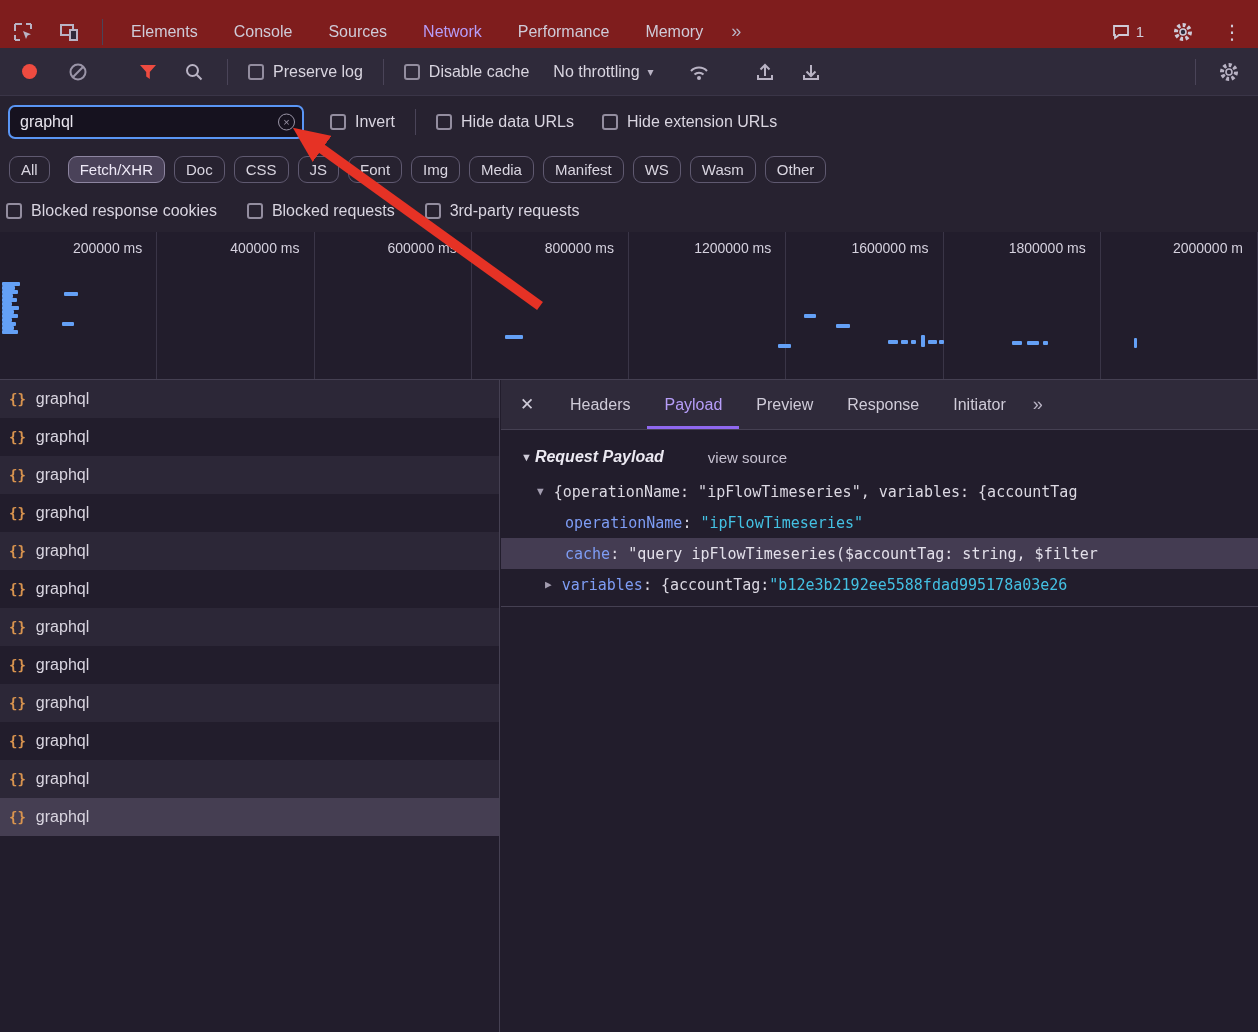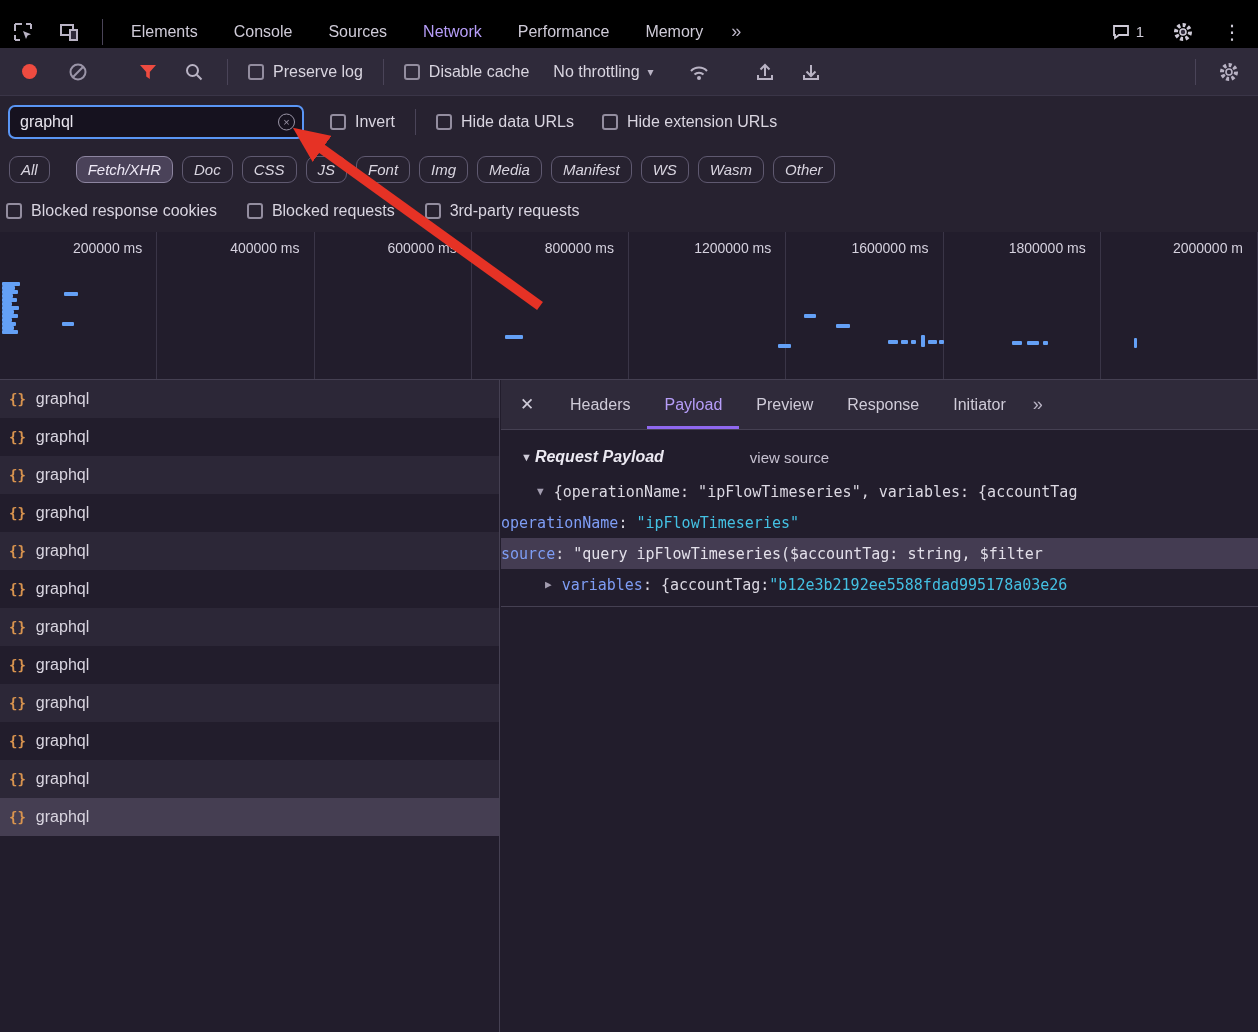--- a/index.html
+++ b/index.html
@@ -6,21 +6,21 @@
   html,body { width:1258px; height:1032px; }
   body {
     position:relative; overflow:hidden;
     background:#221d2c; color:#d9d5e0;
     font-family:"Liberation Sans", sans-serif;
   }
   .bar { position:absolute; left:0; right:0; display:flex; align-items:center; }
   .vdiv { width:1px; height:26px; background:#4a4458; margin:0 10px; flex:0 0 auto; }
 
   
-  .topbar { top:0; height:64px; background:#000000; border-bottom:1px solid #19151f; z-index:2; }
+  .topbar { top:0; height:64px; background:#7f1d1d; border-bottom:1px solid #19151f; z-index:2; }
   .icon-btn { width:34px; height:34px; display:flex; align-items:center; justify-content:center; color:#b9b3c4; flex:0 0 auto; margin:0 6px; cursor:pointer; }
   .main-tab { height:100%; display:flex; align-items:center; padding:0 18px; font-size:16px; color:#cfcbd8; cursor:pointer; flex:0 0 auto; }
   .main-tab.selected { color:#b69df8; box-shadow: inset 0 -3px 0 0 #8f68ef; }
   .chev { font-size:18px; color:#b9b3c4; padding:0 10px; }
   .tb-right { margin-left:auto; display:flex; align-items:center; gap:22px; padding-right:16px; }
   .badge-group { display:flex; align-items:center; gap:6px; color:#cfcbd8; font-size:15px; cursor:pointer; }
   .kebab { font-size:20px; color:#cfcbd8; cursor:pointer; }
 
   
   .toolbar2 { top:48px; height:48px; background:#2f2a3a; border-bottom:1px solid #3a3547; z-index:2; }
@@ -31,21 +31,21 @@
   .caret { font-size:12px; color:#b9b3c4; }
   .spacer { flex:1 1 auto; }
 
   
   .filterrow { top:96px; height:52px; background:#272230; z-index:2; }
   .filter-box { position:relative; width:296px; height:34px; margin-left:8px; background:#16121f; border:2px solid #5a96f5; border-radius:7px; display:flex; align-items:center; flex:0 0 auto; }
   .filter-box input { flex:1; background:transparent; border:none; outline:none; color:#e8e5ee; font-size:16px; font-family:"Liberation Sans",sans-serif; padding:0 30px 0 10px; }
   .clear-x { position:absolute; right:7px; top:50%; transform:translateY(-50%); width:17px; height:17px; border:1.5px solid #9a94a6; border-radius:50%; color:#9a94a6; font-size:11px; line-height:14px; text-align:center; cursor:pointer; }
 
   
-  .chipsrow { top:148px; height:42px; background:#272230; z-index:2;font-style:italic; }
+  .chipsrow { top:148px; height:42px; background:#272230; z-index:2; }
   .chip { border:1px solid #5f5970; border-radius:9px; padding:4px 11px; font-size:15px; color:#d9d5e0; margin-left:9px; flex:0 0 auto; cursor:pointer; white-space:nowrap; }
   .chip.selected { background:#4a4259; border-color:#8d85a0; color:#eee9f6; }
 
   
   .extrarow { top:190px; height:42px; background:#272230; z-index:2; }
 
   
   .overview { position:absolute; top:232px; left:0; right:0; height:148px; background:#221d2c; border-bottom:1px solid #454052; display:flex; z-index:1; }
   .ov-cell { flex:1 1 0; border-right:1px solid #3a3547; font-size:14px; color:#d5d1de; text-align:right; padding:8px 14px 0 0; overflow:hidden; white-space:nowrap;margin-left:28px; }
   .ov-bars { position:absolute; inset:0; }
@@ -64,23 +64,23 @@
   .det-tabs { height:50px; background:#2f2a3a; border-bottom:1px solid #454052; display:flex; align-items:center; }
   .det-close { width:52px; text-align:center; color:#cfcbd8; font-size:17px; cursor:pointer; flex:0 0 auto; }
   .det-tab { height:100%; display:flex; align-items:center; padding:0 17px; font-size:16px; color:#cfcbd8; cursor:pointer; flex:0 0 auto; }
   .det-tab.selected { color:#b69df8; box-shadow: inset 0 -3px 0 0 #8f68ef; }
 
   .payload { padding-top:10px; font-family:"DejaVu Sans Mono", monospace; }
   .pl-head { display:flex; align-items:center; padding:8px 0 10px 20px; font-family:"Liberation Sans",sans-serif; }
   .pl-title { font-size:16px; font-weight:bold; color:#ece9f2;font-style:italic; }
   .tri { color:#cfcbd8; font-size:11px; margin-right:3px; }
   .tri-dim { color:#a39db0; font-size:11px; }
-  .view-src { margin-left:86px; font-size:15px; color:#c6c1d0; cursor:pointer; }
+  .view-src { margin-left:44px; font-size:15px; color:#c6c1d0; cursor:pointer; }
   .tree-row { height:31px; display:flex; align-items:center; font-size:15px; white-space:nowrap; overflow:hidden; }
-  .ind1 { padding-left:36px; } .ind2 { } .ind1b { padding-left:44px; }
+  .ind1 { padding-left:36px; } .ind2 { padding-left:64px; } .ind1b { padding-left:44px; }
   .tree-row .tw { color:#dcd9e3; }
   .k { color:#7e9df5; }
   .vstr { color:#44c1e3; }
   .vlight { color:#e3e0ea; }
   .tree-row.hl { background:#443c52; }
   .hdiv { border-bottom:1px solid #454052; margin-top:6px; }
   .gap6 { display:inline-block; width:10px; }
 
   
   .arrow-overlay { position:absolute; inset:0; z-index:40; pointer-events:none; }
@@ -205,21 +205,21 @@
     <span>Hide data URLs</span>
   </div>
   <div class="cb-label" style="margin-left:18px;">
     <span class="cb"></span>
     <span>Hide extension URLs</span>
   </div>
 </div>
 
 <div class="bar chipsrow">
   <div class="chip">All</div>
-  <div class="chip selected" style="margin-left:26px;">Fetch/XHR</div>
+  <div class="chip selected" style="margin-left:18px;">Fetch/XHR</div>
   <div class="chip">Doc</div>
   <div class="chip">CSS</div>
   <div class="chip">JS</div>
   <div class="chip">Font</div>
   <div class="chip">Img</div>
   <div class="chip">Media</div>
   <div class="chip">Manifest</div>
   <div class="chip">WS</div>
   <div class="chip">Wasm</div>
   <div class="chip">Other</div>
@@ -359,21 +359,21 @@
       <span class="tw">{operationName: "ipFlowTimeseries", variables: {accountTag</span>
     </div>
 
     <div class="tree-row ind2">
       <span class="k">operationName</span>
         <span class="tw">:&nbsp;</span>
       <span class="vstr">"ipFlowTimeseries"</span>
     </div>
 
     <div class="tree-row ind2 hl">
-      <span class="k">source</span>
+      <span class="k">cache</span>
         <span class="tw">:&nbsp;</span>
       <span class="vlight">"query ipFlowTimeseries($accountTag: string, $filter</span>
     </div>
 
     <div class="tree-row ind1b">
       <span class="tri-dim">▶</span>
         <span class="gap6"></span>
       <span class="k">variables</span>
         <span class="tw">:&nbsp;</span>
       <span class="tw">{accountTag: </span>

